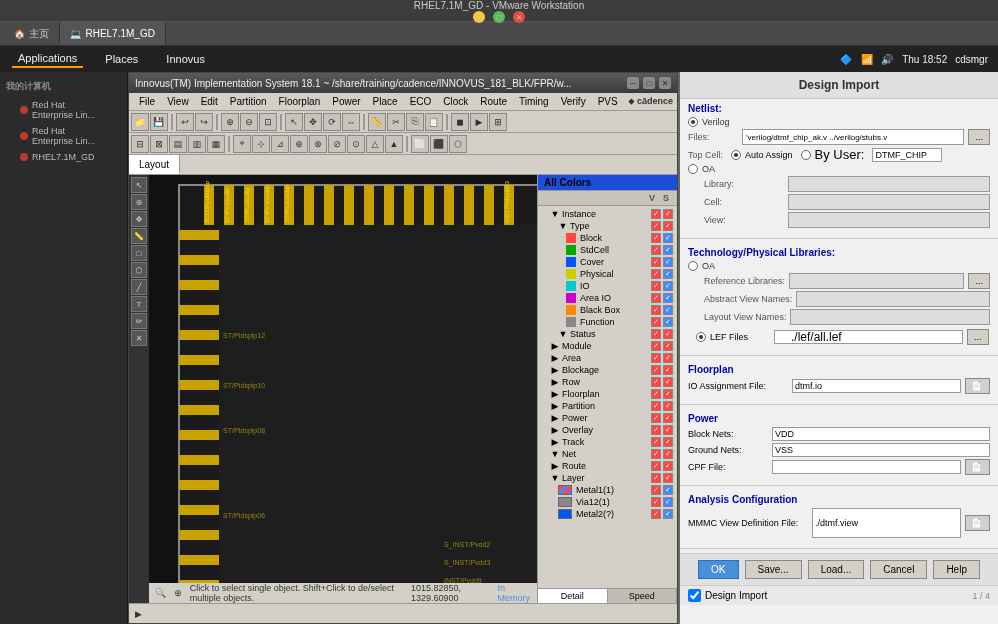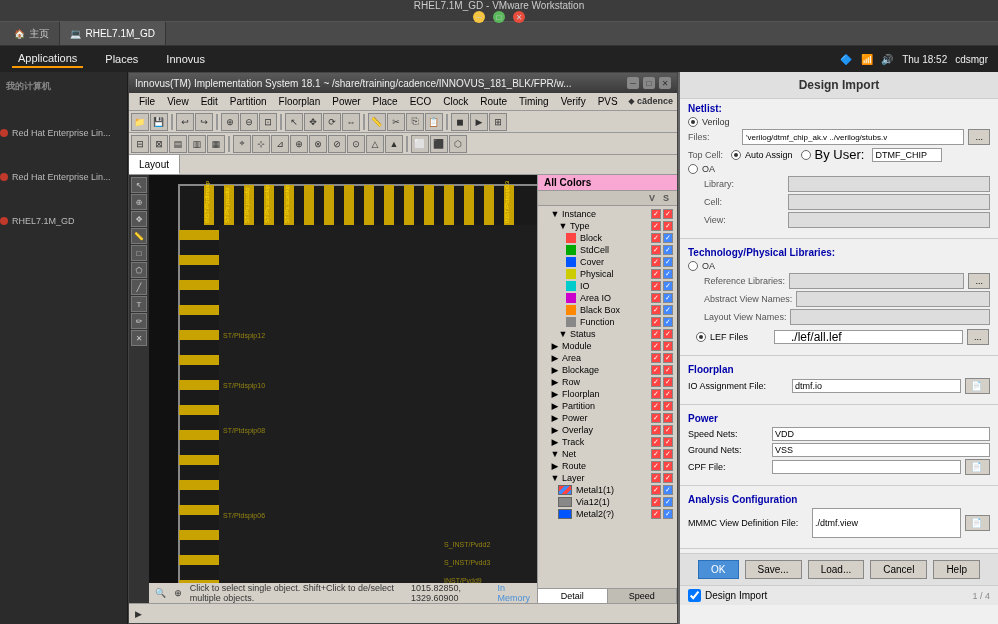--- a/index.html
+++ b/index.html
@@ -28,21 +28,21 @@
     .gnome-bar .right-status { margin-left: auto; display: flex; align-items: center; gap: 8px; padding-right: 10px; font-size: 10px; }
 
     
     .main-layout { display: flex; height: calc(624px - 22px - 24px - 26px); }
 
     
     .left-sidebar { width: 128px; background: #2b2b2b; border-right: 1px solid #1a1a1a; flex-shrink: 0; }
     .sidebar-search { padding: 4px; background: #333; }
     .sidebar-search input { width: 100%; background: #1a1a1a; border: 1px solid #555; color: #ccc; padding: 2px 4px; font-size: 9px; border-radius: 2px; }
     .sidebar-section { padding: 4px 6px; color: #888; font-size: 9px; font-weight: bold; margin-top: 4px; }
-    .sidebar-item { padding: 3px 0; color: #bbb; font-size: 9px; cursor: pointer; display: flex; align-items: center; gap: 4px; margin-top: 28px; }
+    .sidebar-item { padding: 3px 20px; color: #bbb; font-size: 9px; cursor: pointer; display: flex; align-items: center; gap: 4px; }
     .sidebar-item .dot { width: 8px; height: 8px; background: #888; border-radius: 50%; flex-shrink: 0; }
     .sidebar-item .dot.red { background: #c0392b; }
 
     
     .central-area { flex: 1; display: flex; flex-direction: column; overflow: hidden; }
 
     
     .innovus-window { flex: 1; display: flex; flex-direction: column; background: #1a1a1a; border: 1px solid #444; margin: 0; overflow: hidden; }
     .innovus-title { background: linear-gradient(to bottom, #5a5a5a, #3a3a3a); height: 20px; display: flex; align-items: center; padding: 0 6px; color: #eee; font-size: 10px; }
     .innovus-title .title-text { flex: 1; }
@@ -72,21 +72,21 @@
     .canvas-tool { width: 16px; height: 16px; background: #555; border: 1px solid #777; display: flex; align-items: center; justify-content: center; font-size: 8px; cursor: pointer; color: #ccc; }
 
     
     .design-canvas { position: absolute; left: 20px; top: 0; right: 0; bottom: 0; background: #111; overflow: hidden; }
 
     
     .canvas-status { position: absolute; bottom: 0; left: 0; right: 0; height: 20px; background: #d4d0c8; display: flex; align-items: center; padding: 0 6px; font-size: 9px; color: #333; gap: 8px; }
 
     
     .right-colors-panel { width: 140px; background: #d4d0c8; border-left: 1px solid #999; display: flex; flex-direction: column; overflow: hidden; flex-shrink: 0; }
-    .colors-title { background: #f9a8d4; padding: 2px 6px; font-size: 10px; font-weight: bold; border-bottom: 1px solid #999; }
+    .colors-title { background: #1d4ed8; padding: 2px 6px; font-size: 10px; font-weight: bold; border-bottom: 1px solid #999; }
     .colors-tree { flex: 1; overflow-y: auto; padding: 2px; }
     .tree-item { display: flex; align-items: center; gap: 2px; padding: 1px 2px; font-size: 9px; cursor: pointer; }
     .tree-expand { width: 10px; text-align: center; font-size: 9px; }
     .tree-label { flex: 1; }
     .colors-tabs { display: flex; border-top: 1px solid #999; }
     .colors-tab { flex: 1; text-align: center; padding: 2px; font-size: 9px; cursor: pointer; background: #c0bdb5; border-right: 1px solid #999; }
     .colors-tab.active { background: #fff; }
 
     
     .innovus-status { height: 20px; background: #d4d0c8; display: flex; align-items: center; padding: 0 6px; font-size: 9px; color: #333; border-top: 1px solid #999; }
@@ -694,21 +694,21 @@
         <input type="text" style="flex: 1 1 0%; font-size: 9px; border: 1px solid rgb(153, 153, 153); padding: 1px 2px; height: 14px;" value="dtmf.io">
         <button class="di-btn-browse">📄</button>
       </div>
     </div>
 
     <div class="di-divider"></div>
 
     <div class="di-section">
       <div class="di-section-title">Power</div>
       <div class="di-row">
-        <span style="font-size:9px;min-width:80px;">Speed Nets:</span>
+        <span style="font-size:9px;min-width:80px;">Block Nets:</span>
         <input type="text" style="flex: 1 1 0%; font-size: 9px; border: 1px solid rgb(153, 153, 153); padding: 1px 2px; height: 14px;" value="VDD">
       </div>
       <div class="di-row">
         <span style="font-size:9px;min-width:80px;">Ground Nets:</span>
         <input type="text" style="flex: 1 1 0%; font-size: 9px; border: 1px solid rgb(153, 153, 153); padding: 1px 2px; height: 14px;" value="VSS">
       </div>
       <div class="di-row">
         <span style="font-size:9px;min-width:80px;">CPF File:</span>
         <input type="text" style="flex: 1 1 0%; font-size: 9px; border: 1px solid rgb(153, 153, 153); padding: 1px 2px; height: 14px;">
         <button class="di-btn-browse">📄</button>

